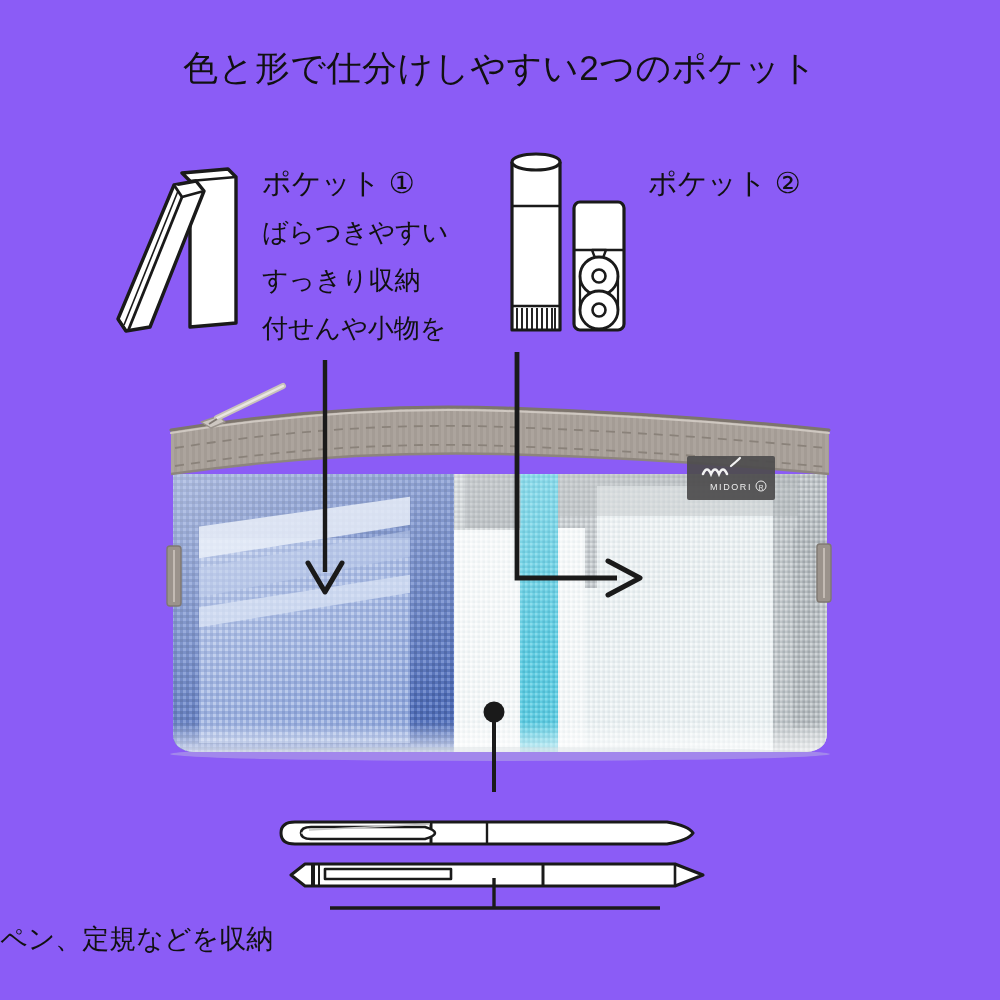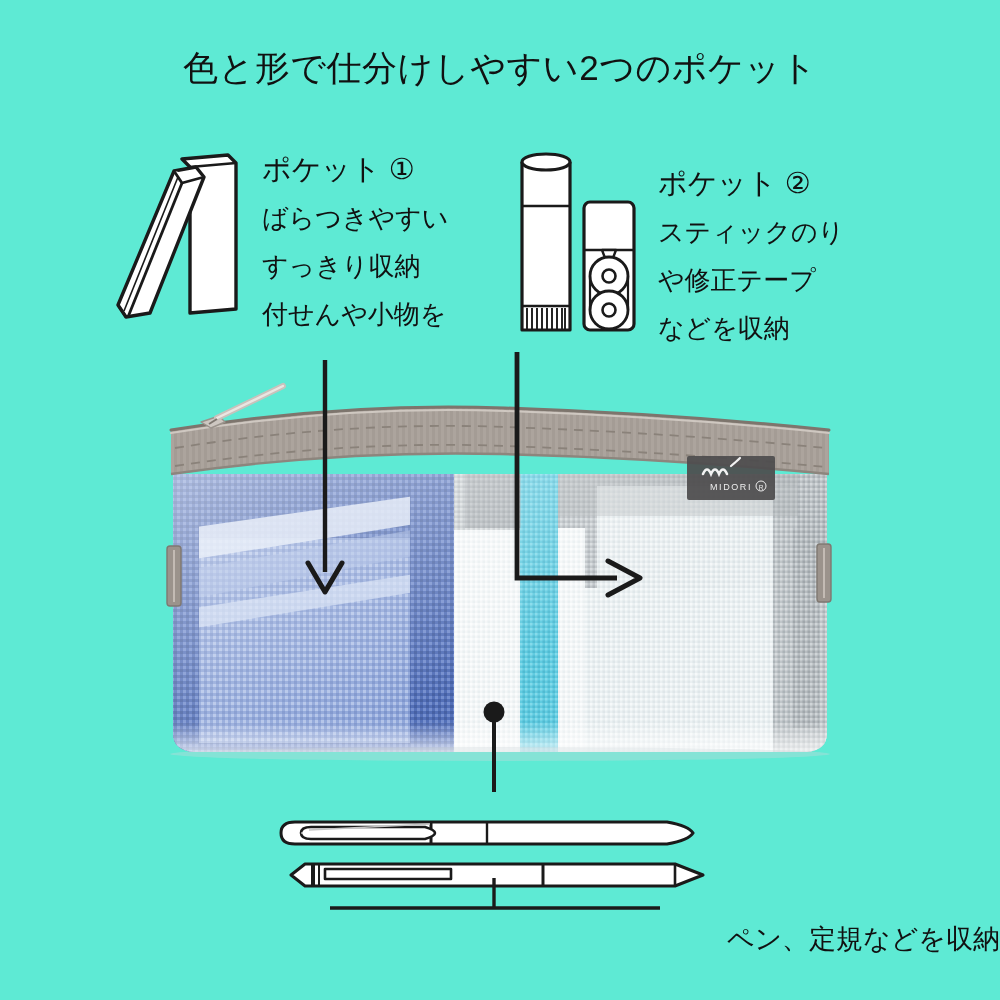--- a/index.html
+++ b/index.html
@@ -9,21 +9,21 @@
     background: #ffffff;
   }
   body {
     font-family: "Liberation Sans", "DejaVu Sans", sans-serif;
     color: #1a1a1a;
   }
   #page {
     position: relative;
     width: 1000px;
     height: 1000px;
-    background: #5eead4;
+    background: #8b5cf6;
     overflow: hidden;
   }
 
   
   .title {
     position: absolute;
     left: 0;
     top: 46px;
     width: 1000px;
     text-align: center;
@@ -55,42 +55,42 @@
   }
   .feature-desc {
     font-size: 26px;
     line-height: 33px;
     color: #111111;
     white-space: nowrap;
   }
   .feature-desc div { white-space: nowrap; margin-top: 15px; }
 
   
-  #feature-1 { left: 110px; top: 141px; width: 380px; height: 190px; }
+  #feature-1 { left: 110px; top: 155px; width: 380px; height: 190px; }
   #feature-1 .feature-text { left: 152px; top: 10px; }
-  #feature-2 { left: 498px; top: 140px; width: 400px; height: 205px; }
+  #feature-2 { left: 488px; top: 140px; width: 400px; height: 205px; }
   #feature-2 .feature-text { left: 160px; top: 25px; }
 
   
   #product {
     position: absolute;
     left: 165px;
     top: 378px;
     width: 670px;
     height: 385px;
     text-decoration: underline;
   }
 
   
   .bottom-caption {
     position: absolute;
     left: 0;
     top: 922px;
     width: 1000px;
-    text-align: right;
+    text-align: left;
     font-size: 27px;
     line-height: 34px;
     color: #111111;
   }
 
   
   #arrows {
     position: absolute;
     left: 0; top: 0;
     width: 1000px; height: 1000px;
@@ -159,25 +159,20 @@
         <circle cx="111" cy="136" r="6.5" fill="#ffffff" stroke="#1a1a1a" stroke-width="2.6"></circle>
         <circle cx="111" cy="170" r="19" fill="#ffffff" stroke="#1a1a1a" stroke-width="2.8"></circle>
         <circle cx="111" cy="170" r="6.5" fill="#ffffff" stroke="#1a1a1a" stroke-width="2.6"></circle>
 
         <path d="M92 136 L92 170" fill="none" stroke="#1a1a1a" stroke-width="2.2"></path>
         <path d="M130 136 L130 170" fill="none" stroke="#1a1a1a" stroke-width="2.2"></path>
       </svg>
     </div>
     <div class="feature-text">
       <div class="feature-heading">ポケット ②</div>
-      <div class="feature-desc">
-        <div>スティックのり</div>
-        <div>や修正テープ</div>
-        <div>などを収納</div>
-      </div>
     </div>
   </div>
 
   <div id="product">
     <svg width="670" height="385" viewBox="0 0 670 385">
       <defs>
 
         <pattern id="weaveBlue" width="6" height="6" patternUnits="userSpaceOnUse">
           <rect width="6" height="6" fill="#4a68b4"></rect>
           <rect width="3" height="3" fill="#6d88cb"></rect>

